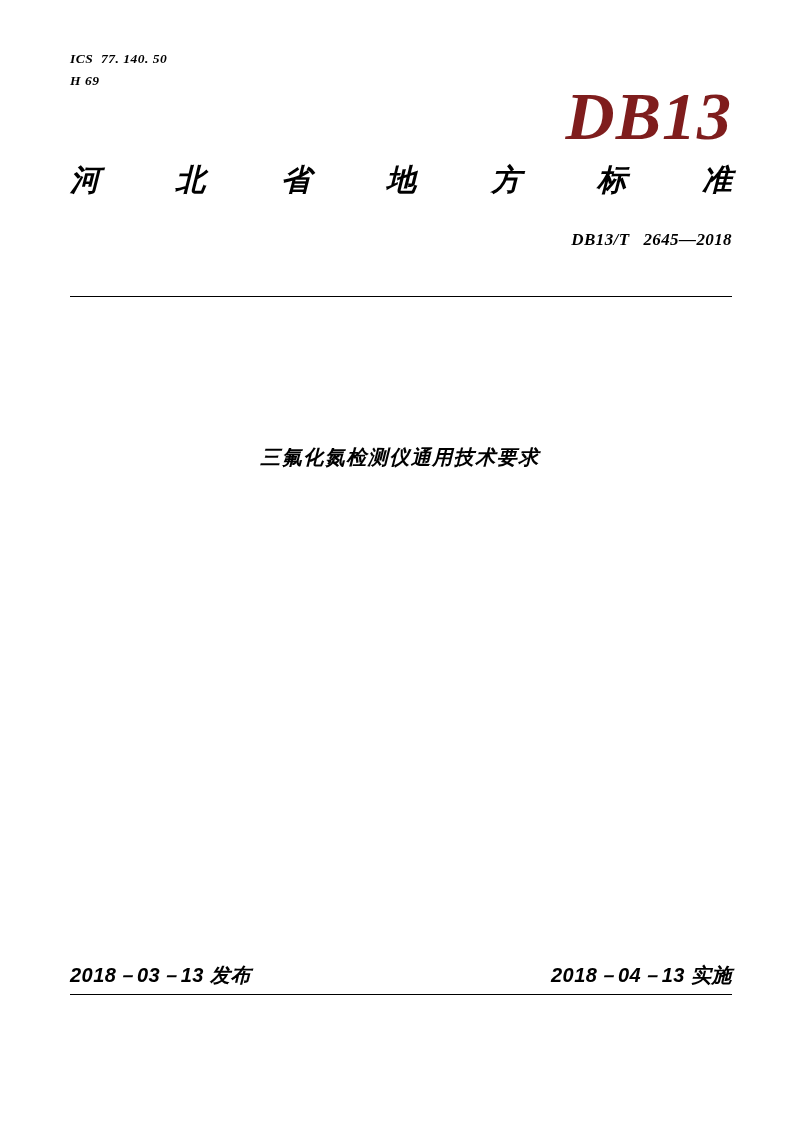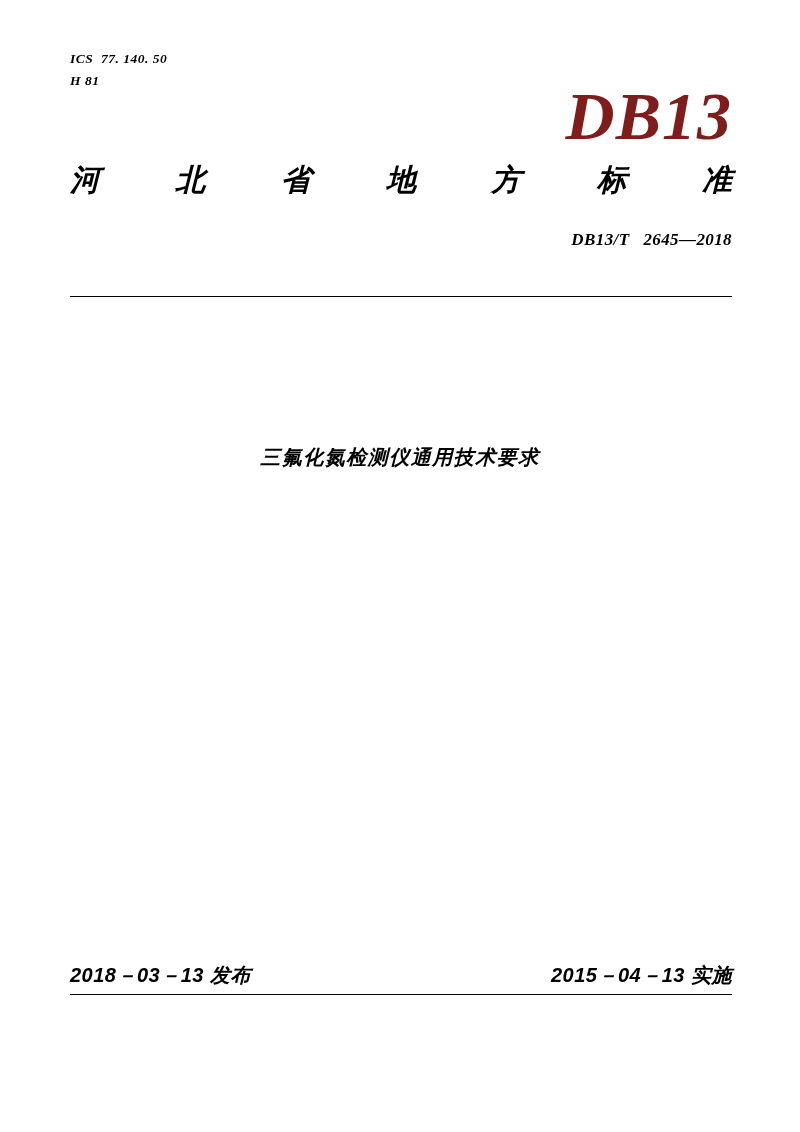--- a/index.html
+++ b/index.html
@@ -141,21 +141,21 @@
     letter-spacing: 3px;
   }
 </style>
 </head>
 <body>
 
 <div class="page">
 
   <div class="ics-block">
     <div class="ics-line">ICS  77. 140. 50</div>
-    <div class="ics-line">H 81</div>
+    <div class="ics-line">H 69</div>
   </div>
 
   <div class="db-logo">DB13</div>
 
   <div class="prov-title">
     <span>河</span>
     <span>北</span>
     <span>省</span>
     <span>地</span>
     <span>方</span>
@@ -164,19 +164,19 @@
   </div>
 
   <div class="std-no">DB13/T   2645—2018</div>
 
   <div class="rule-top"></div>
 
   <div class="doc-title">三氟化氮检测仪通用技术要求</div>
 
   <div class="date-row">
     <span>2018－03－13 发布</span>
-    <span>2015－04－13 实施</span>
+    <span>2018－04－13 实施</span>
   </div>
 
   <div class="rule-bottom"></div>
 
 
 </div>
 
 </body></html>

